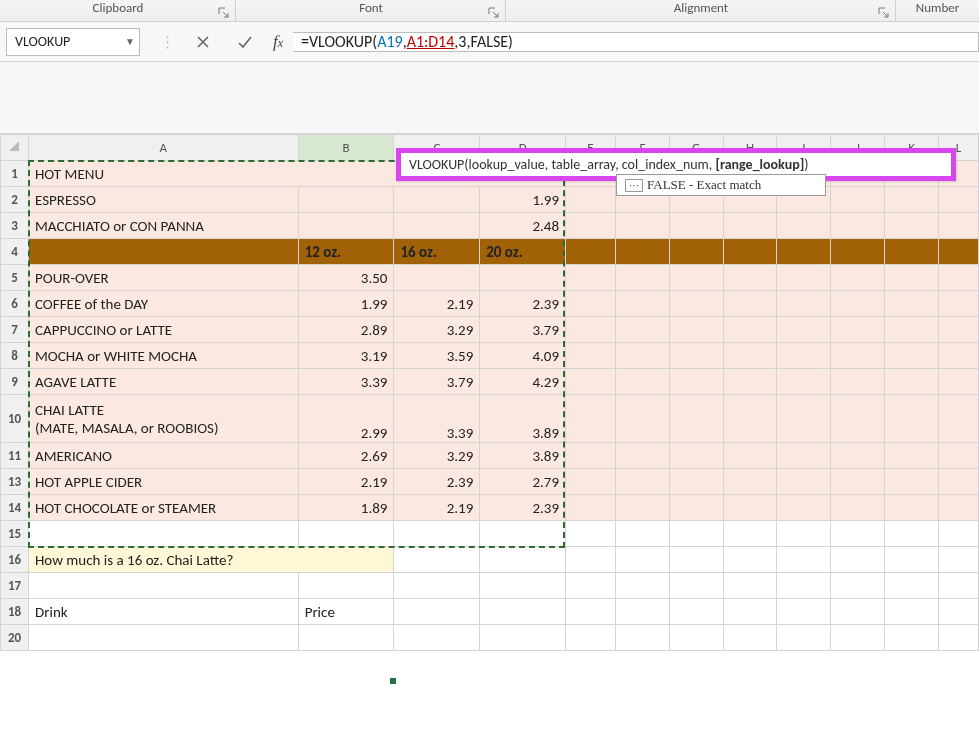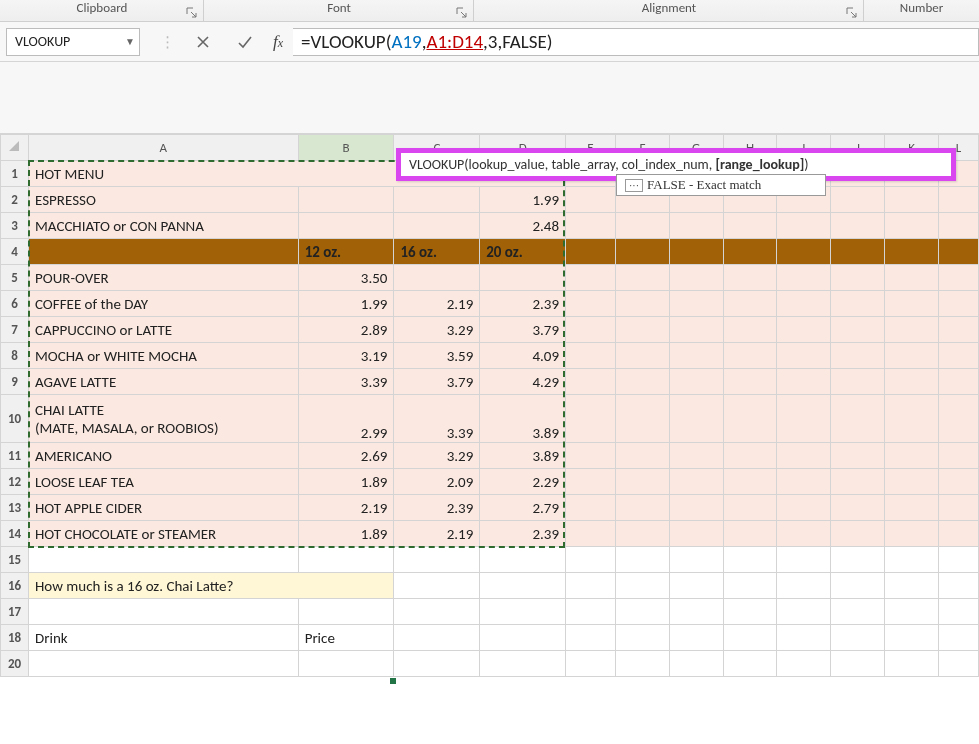--- a/index.html
+++ b/index.html
@@ -39,23 +39,23 @@
     display: flex; align-items: center;
     font-size: 14px;
   }
   .name-box .txt { flex:1; padding: 0 8px; }
   .name-box .dd { width:18px; text-align:center; color:#666; font-size:10px; }
   .fx-controls { display:flex; align-items:center; margin-left:20px; gap:14px; }
   .fx-btn { width:28px; height:28px; display:flex; align-items:center; justify-content:center; color:#555; }
   .fx-btn svg { width:16px; height:16px; }
   .fx-label { font-style: italic; font-family: "Times New Roman", serif; font-size:17px; color:#444; }
   .formula-bar {
-    flex:1; height:28px; border:1px solid #bcbcbc; border-left:none;
+    flex:1; height:20px; border:1px solid #bcbcbc; border-left:none;
     background:#fff; display:flex; align-items:center; padding:0 8px;
-    margin-left:10px; font-size:19px;
+    margin-left:10px; font-size:16px;
   }
   .formula-bar .fn { color:#222; }
   .formula-bar .ref1 { color:#0070c0; }
   .formula-bar .ref2 { color:#c00000;text-decoration:underline; }
   .grid-gap { height:72px; background:#f7f7f7; border-bottom:1px solid #d5d5d5; }
 
   .sheet { position:relative; }
   table.ss { border-collapse: collapse; table-layout: fixed; }
   table.ss th, table.ss td {
     border: 1px solid #d4d4d4;
@@ -128,21 +128,21 @@
     display:inline-block; border:1px solid #999; padding:0 3px; margin-right:4px; font-size:10px;
   }
   .fill-handle {
     position:absolute; width:6px; height:6px; background:#227447;
   }
 </style>
 </head>
 <body>
 
 <div class="ribbon">
-  <div class="ribbon-group" style="width:204px;">
+  <div class="ribbon-group" style="width:236px;">
     <span>Clipboard</span>
     <span class="ribbon-launch">
       <svg viewBox="0 0 12 12">
           <path d="M1 1h6M1 1v6M5 5l5 5M10 6v4h-4" stroke="#777" fill="none" stroke-width="1"></path>
         </svg>
     </span>
     <span class="ribbon-sep"></span>
   </div>
   <div class="ribbon-group" style="width:270px;">
     <span>Font</span>
@@ -393,35 +393,20 @@
       <td></td>
           <td></td>
           <td></td>
           <td></td>
           <td></td>
           <td></td>
           <td></td>
           <td></td>
     </tr>
     <tr class="hlr">
-          <th class="rowhdr">12</th>
-      <td class="txt-l">LOOSE LEAF TEA</td>
-      <td class="txt-r">1.89</td>
-      <td class="txt-r">2.09</td>
-      <td class="txt-r">2.29</td>
-      <td></td>
-          <td></td>
-          <td></td>
-          <td></td>
-          <td></td>
-          <td></td>
-          <td></td>
-          <td></td>
-    </tr>
-    <tr class="hlr">
           <th class="rowhdr">13</th>
       <td class="txt-l">HOT APPLE CIDER</td>
       <td class="txt-r">2.19</td>
       <td class="txt-r">2.39</td>
       <td class="txt-r">2.79</td>
       <td></td>
           <td></td>
           <td></td>
           <td></td>
           <td></td>

